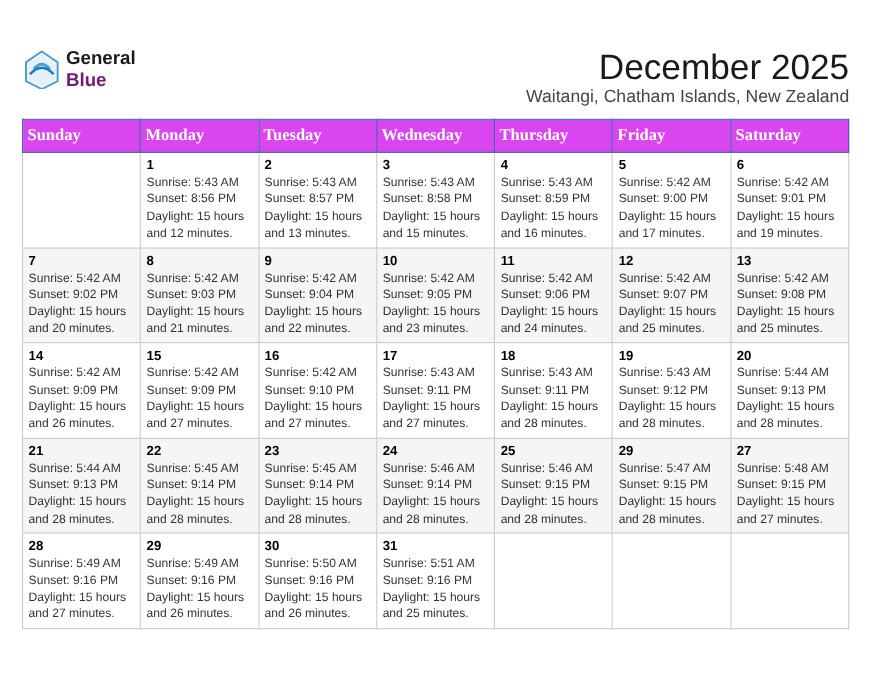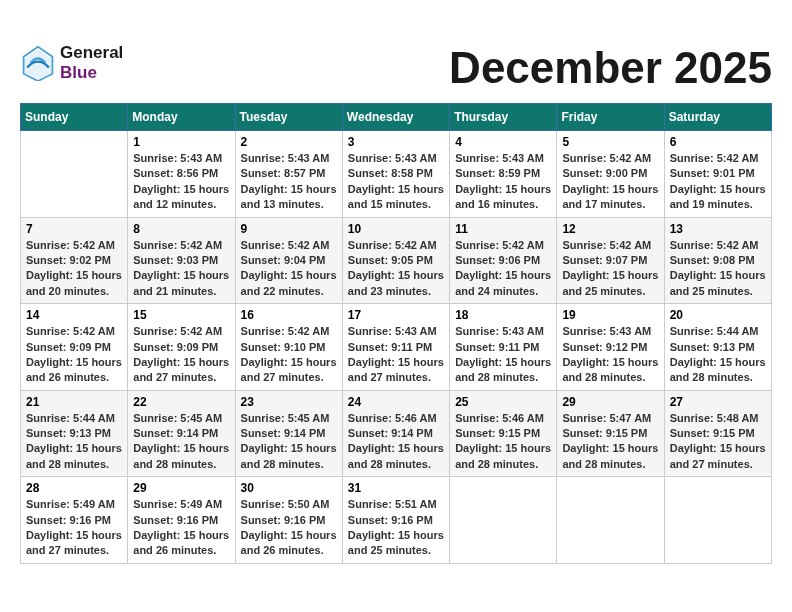--- a/index.html
+++ b/index.html
@@ -23,40 +23,41 @@
       gap: 4px;
     }
     .logo-icon {
       width: 36px;
       height: 36px;
     }
     .title-block {
       text-align: right;
     }
     .month-title {
-      font-size: 44px;
-      font-weight: bold;
+      font-size: 32px;
+      font-weight: normal;
       color: #1a1a1a;
     }
     .location-title {
       font-size: 16px;
       color: #444;
     }
     .calendar {
       width: 100%;
       border-collapse: collapse;
       font-size: 11px;
     }
     .calendar th {
-      background: #0f766e;
+      background: #d946ef;
       color: #fff;
       padding: 6px 4px;
       text-align: left;
-      font-size: 12px;
+      font-size: 15px;
       border: 1px solid #3a6aaa;
+      font-family: Liberation Serif, serif;
     }
     .calendar td {
       border: 1px solid #ccc;
       vertical-align: top;
       padding: 4px 5px;
       width: 107px;
       min-height: 70px;
       background: #fff;
     }
     .calendar tr:nth-child(even) td {
@@ -64,21 +65,20 @@
     }
     .day-number {
       font-weight: bold;
       font-size: 12px;
       display: block;
       margin-bottom: 2px;
     }
     .day-info {
       color: #333;
       line-height: 1.4;
-      font-weight: bold;
     }
     .empty-cell {
       background: #fafafa;
     }
     .calendar tr:nth-child(even) .empty-cell {
       background: #efefef;
     }
   </style>
 </head>
 <body>
@@ -91,20 +91,21 @@
       <path d="M12,20 Q20,10 28,20" fill="none" stroke="#4a9fd4" stroke-width="3"></path>
       <path d="M8,25 Q20,12 32,25" fill="none" stroke="#1a7abf" stroke-width="2.5"></path>
     </svg>
     <div>
       <div style="font-size:17px;font-weight:bold;color:#1a1a1a;">General</div>
       <div style="font-size:17px;font-weight:bold;color:#701a75;">Blue</div>
     </div>
   </div>
   <div class="title-block">
     <div class="month-title">December 2025</div>
+    <div class="location-title">Waitangi, Chatham Islands, New Zealand</div>
   </div>
 </div>
 
 <table class="calendar">
   <thead>
     <tr>
     <th>Sunday</th>
         <th>Monday</th>
         <th>Tuesday</th>
         <th>Wednesday</th>

